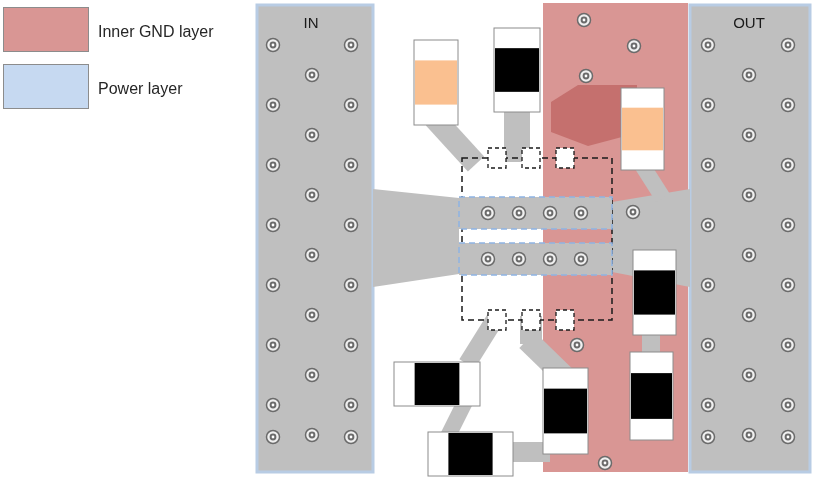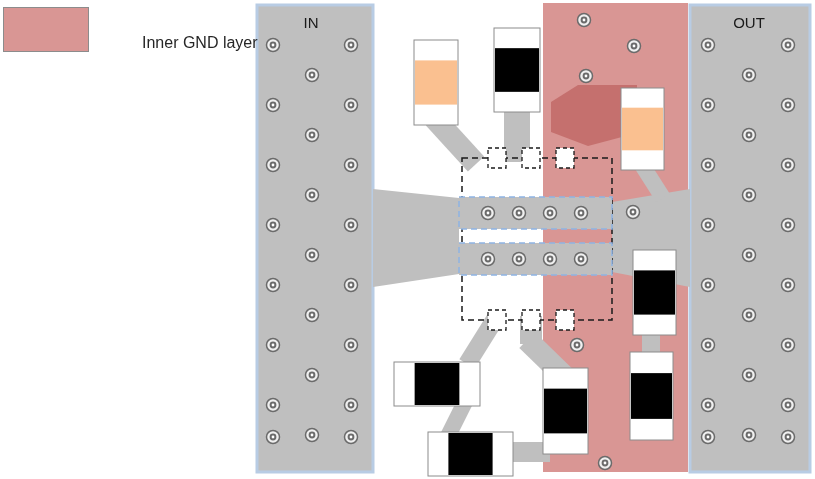--- a/index.html
+++ b/index.html
@@ -1,33 +1,37 @@
 <!DOCTYPE html>
 <html><head>
 <meta charset="utf-8">
 <style>
   html,body{margin:0;padding:0;background:#ffffff;}
   .canvas{position:relative;width:815px;height:479px;background:#ffffff;overflow:hidden;
           font-family:"Liberation Sans",sans-serif;}
   .legend{position:absolute;left:3px;top:7px;z-index:5;}
-  .legend-row{display:flex;align-items:flex-end;margin-bottom:12px;height:45px;gap:44px;}
+  .legend-row{display:flex;align-items:center;margin-bottom:12px;height:45px;}
   .swatch{width:86px;height:45px;border:1px solid #8c8c8c;box-sizing:border-box;flex:0 0 auto;}
   .legend-label{margin-left:9px;margin-top:4px;font-size:16px;color:#262626;line-height:1.2;}
   svg{position:absolute;left:0;top:0;}
   svg text{font-family:"Liberation Sans",sans-serif;fill:#1a1a1a;font-size:15px;}
 </style>
 </head>
 <body>
 
 <div class="canvas">
 
   <div class="legend">
     <div class="legend-row">
       <div class="swatch" style="background-color: rgb(217, 150, 148);"></div>
       <span class="legend-label">Inner GND layer</span>
+    </div>
+    <div class="legend-row">
+      <div class="swatch" style="background-color: rgb(198, 217, 241);"></div>
+      <span class="legend-label">Power layer</span>
     </div>
   </div>
 
   <svg width="815" height="479" viewBox="0 0 815 479">
 
     <rect x="257" y="5" width="116" height="467" stroke-width="3" fill="#bfbfbf" stroke="#b8cce4"></rect>
     <rect x="690" y="5" width="120" height="467" stroke-width="3" fill="#bfbfbf" stroke="#b8cce4"></rect>
 
     <rect x="543" y="3" width="145" height="469" fill="#d99694"></rect>
     <polygon points="551,132 551,102 578,85 637,85 637,133 588,146" fill="#c5706e"></polygon>

